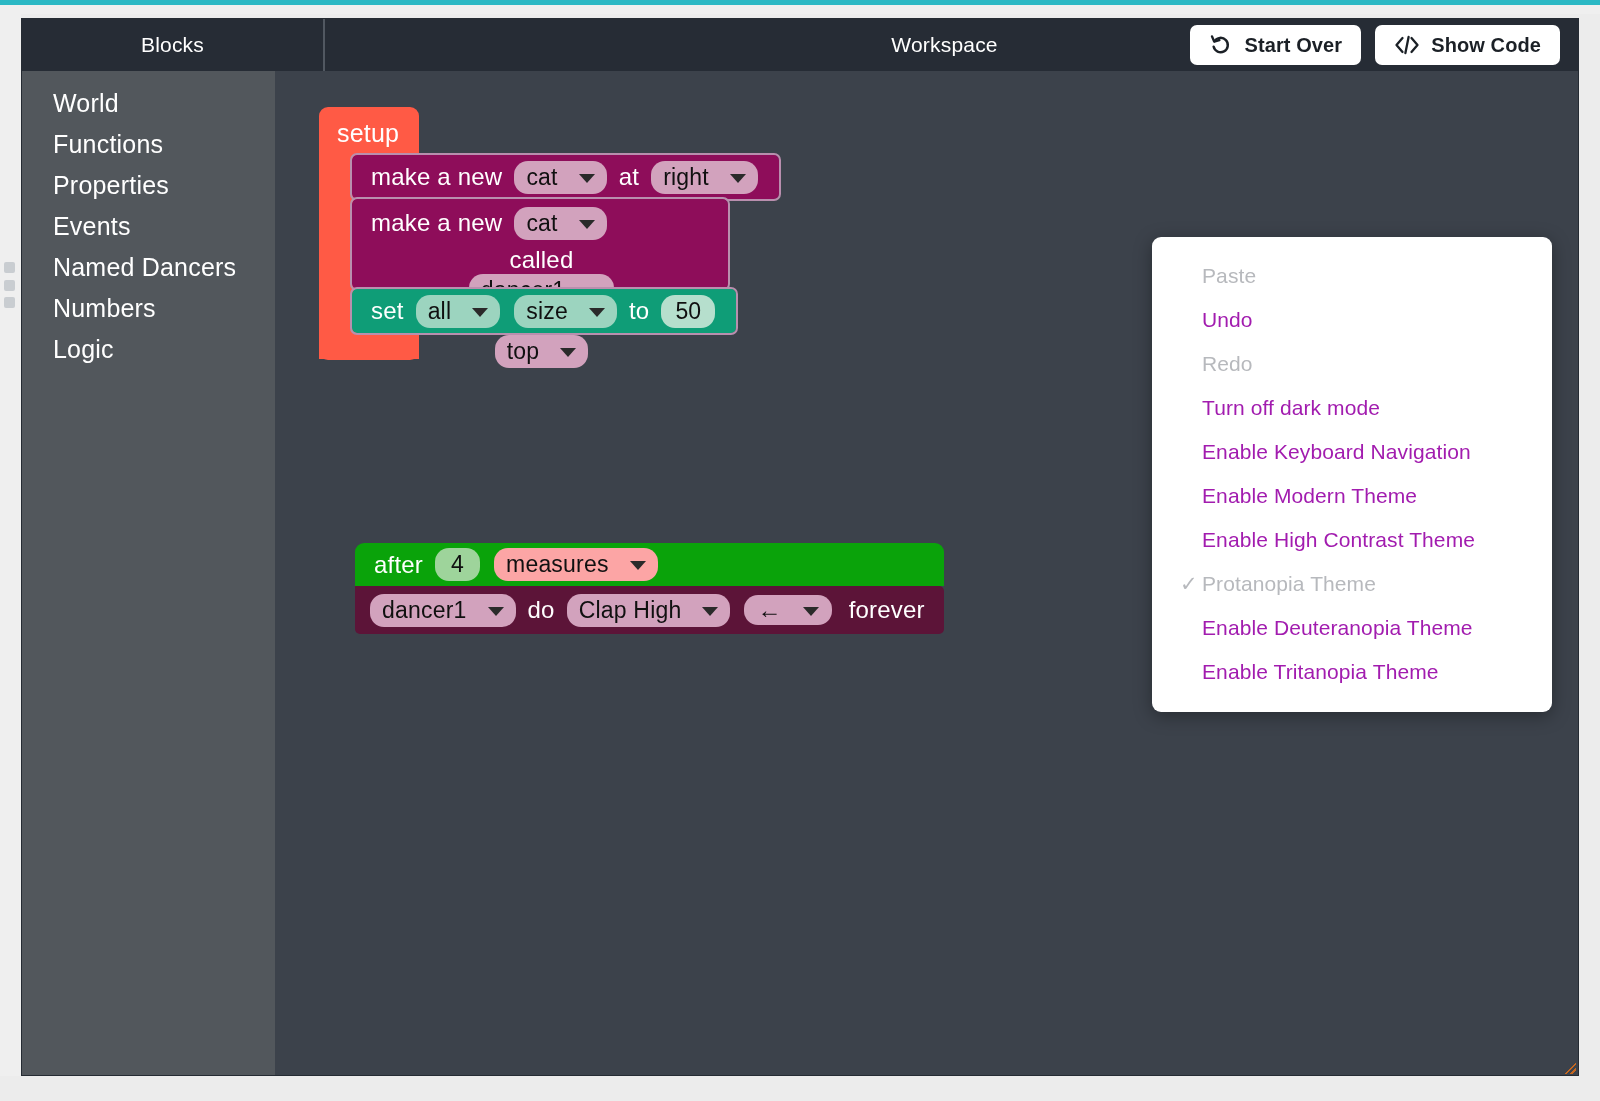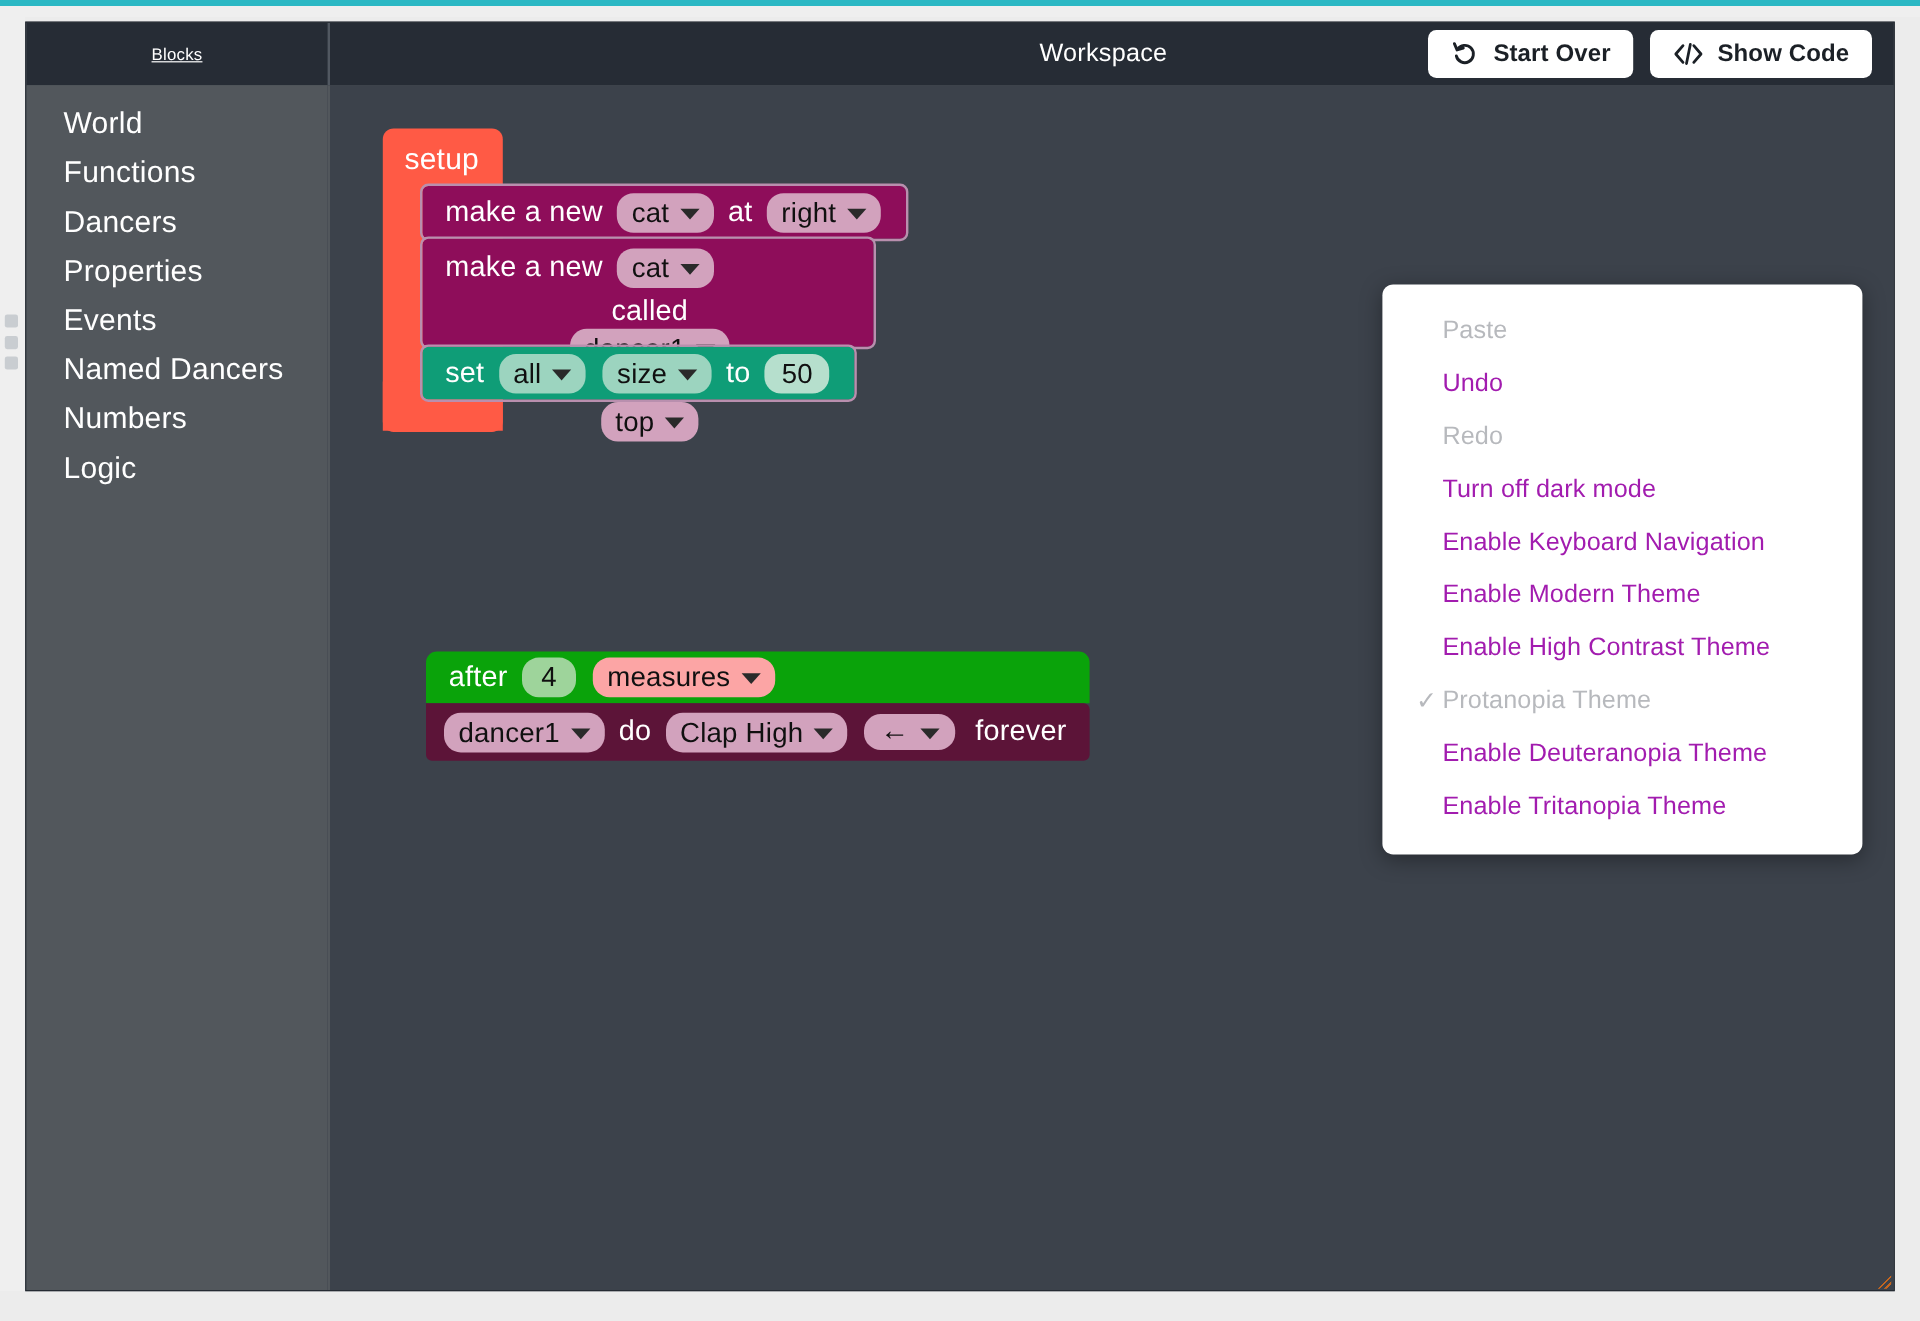--- a/index.html
+++ b/index.html
@@ -45,23 +45,23 @@
     overflow: hidden;
   }
 
   
   .header {
     position: absolute; left: 0; top: 0; width: 1558px; height: 52px;
     background: #262c35;
     display: flex; align-items: center;
   }
   .header-blocks {
-    width: 251px; height: 52px;
+    width: 301px; height: 52px;
     display: flex; align-items: center; justify-content: center;
-    color: #ffffff; font-size: 14px; letter-spacing: .2px; text-decoration: underline;
+    color: #ffffff; font-size: 21px; letter-spacing: .2px;
   }
   .header-divider {
     width: 2px; height: 52px; background: #515861;
   }
   .header-workspace {
     flex: 1; height: 52px; position: relative;
     display: flex; align-items: center; justify-content: center;
   }
   .header-workspace .ws-title {
     color: #ffffff; font-size: 21px; letter-spacing: .2px;
@@ -144,21 +144,21 @@
   }
   .blk.magenta { background: #8e0d5a; }
   .blk.teal    { background: #0f9d77; }
   .blk.green   { background: #0aa30a; }
   .blk.maroon  { background: #5c1438; }
 
   .sel-outline { outline: 2px solid #b98fae; }
 
   
   .fld {
-    display: inline-flex; align-items: center; gap: 9px;
+    display: inline-flex; align-items: center; gap: 21px;
     border-radius: 14px;
     padding: 3px 12px;
     color: #101010;
     font-size: 23px;
     margin: 0 7px;
     cursor: pointer;
   }
   .fld.pink   { background: #d2a2bd; }
   .fld.mint   { background: #9cd4bf; }
   .fld.ltgrn  { background: #fca5a5; }
@@ -253,23 +253,20 @@
     </div>
 
     <div class="sidebar">
       <div class="sidebar-item">
         <span>World</span>
       </div>
       <div class="sidebar-item">
         <span>Functions</span>
       </div>
       <div class="sidebar-item">
-        <span>Dancers</span>
-      </div>
-      <div class="sidebar-item">
         <span>Properties</span>
       </div>
       <div class="sidebar-item">
         <span>Events</span>
       </div>
       <div class="sidebar-item">
         <span>Named Dancers</span>
       </div>
       <div class="sidebar-item">
         <span>Numbers</span>

